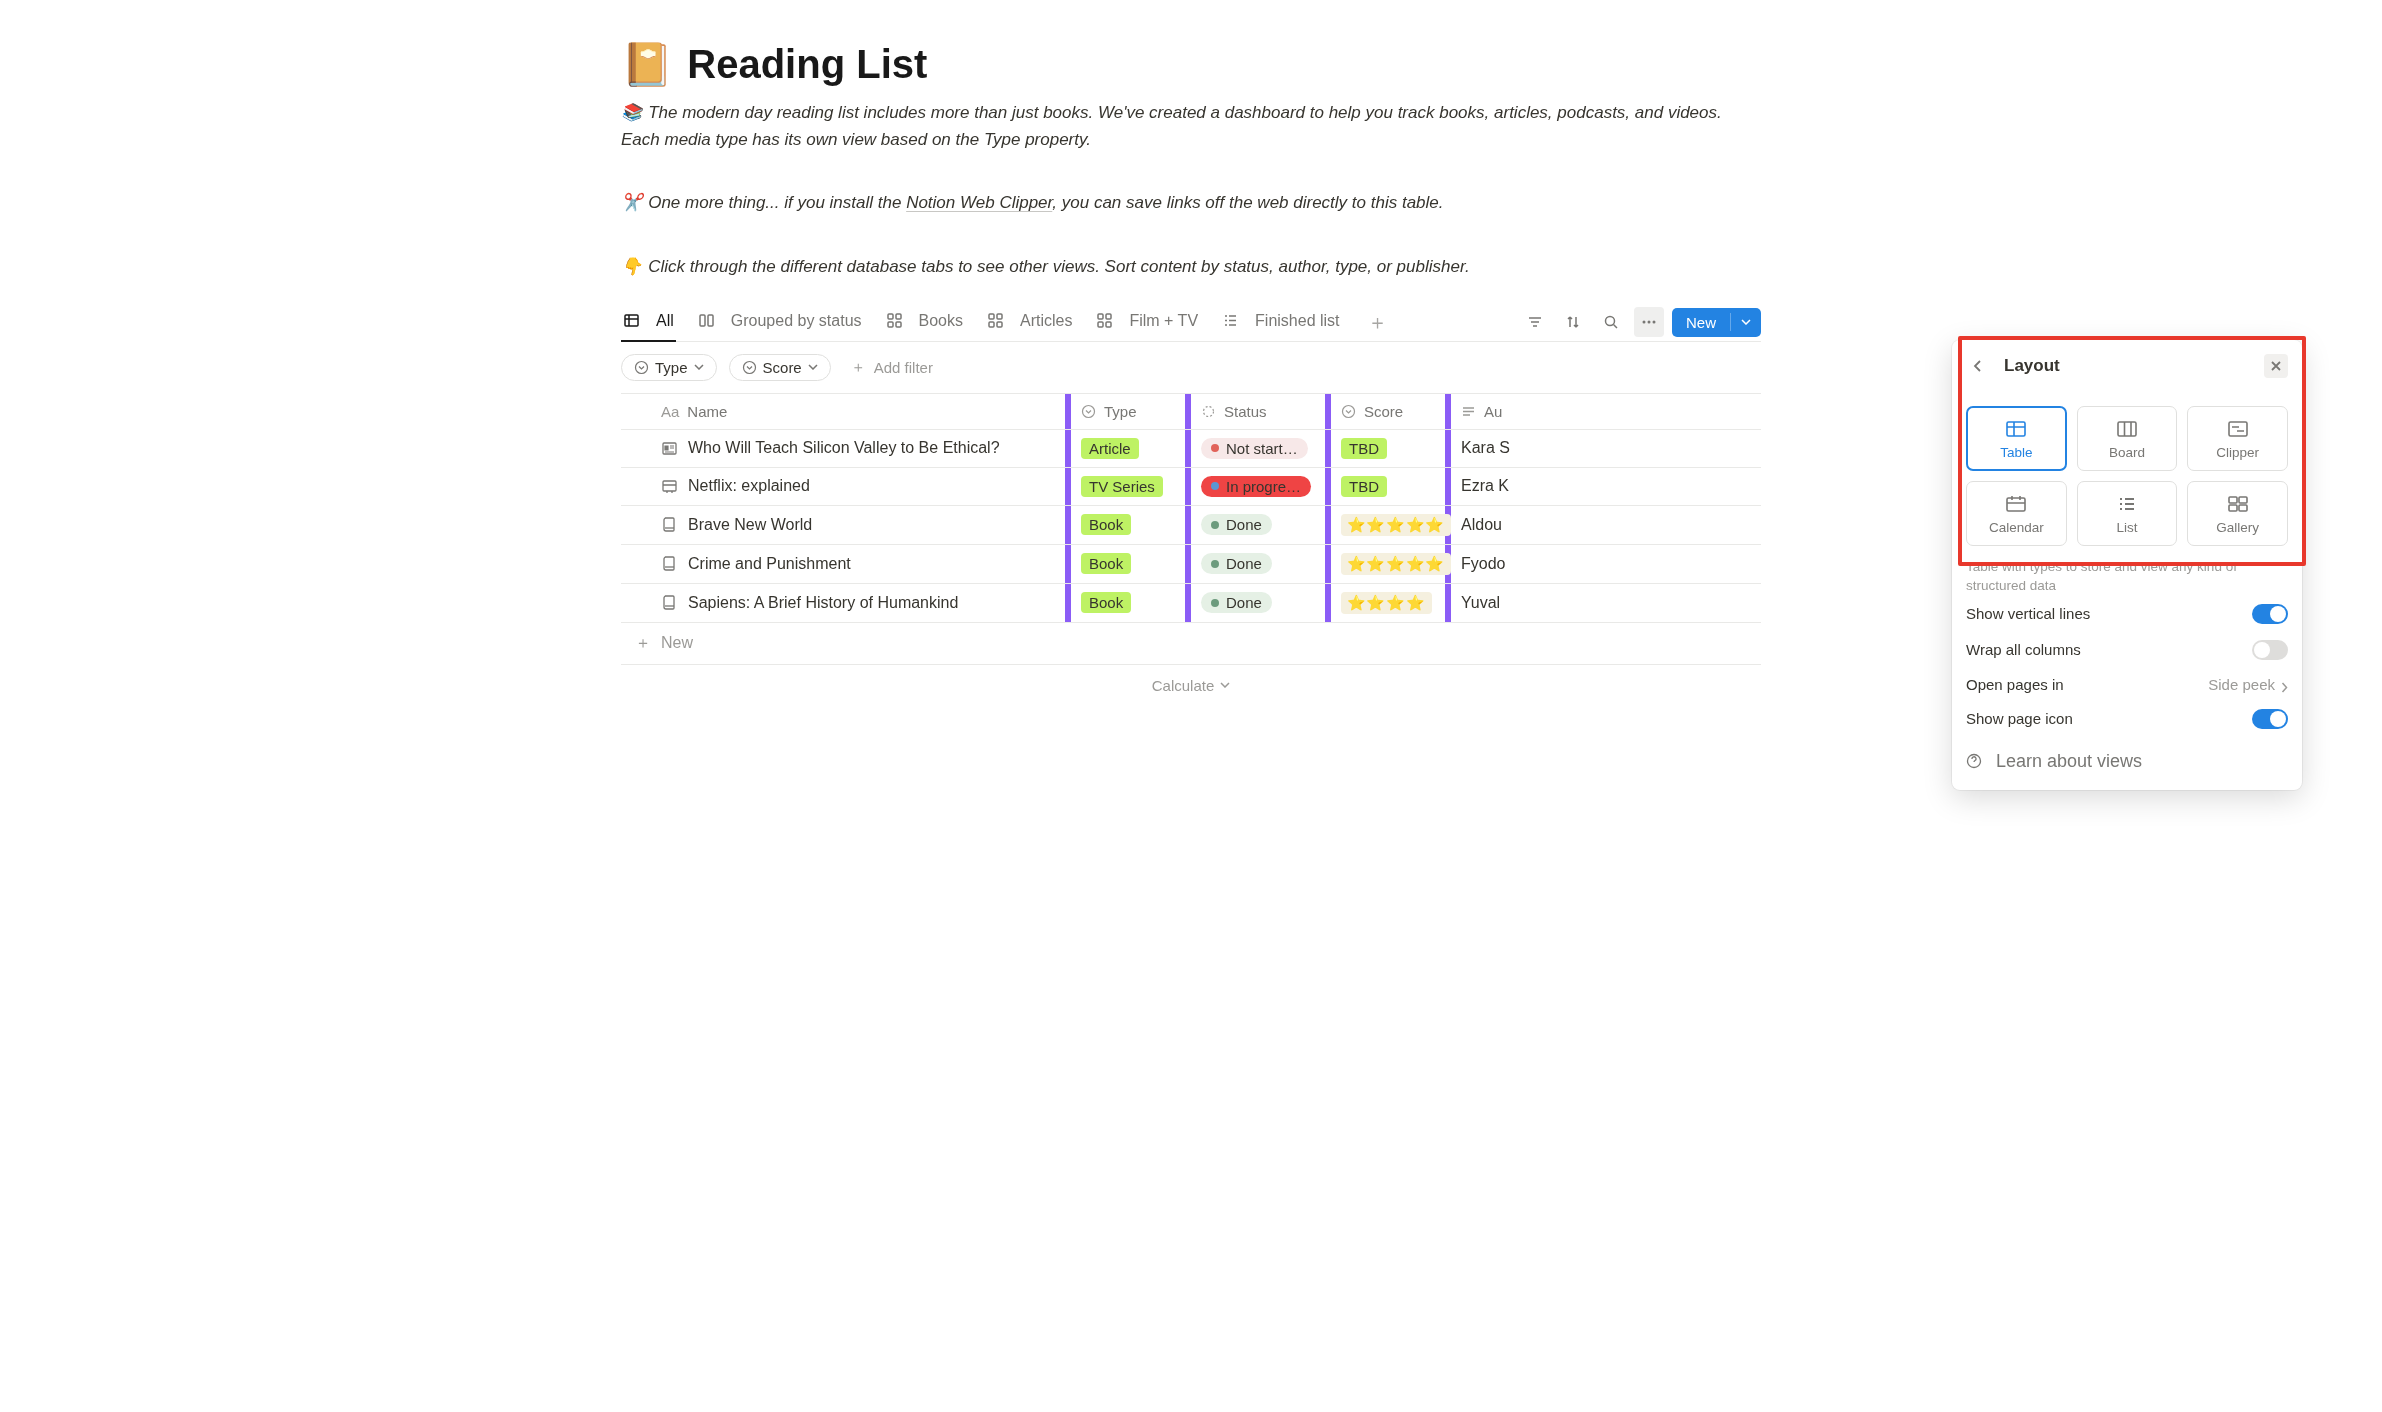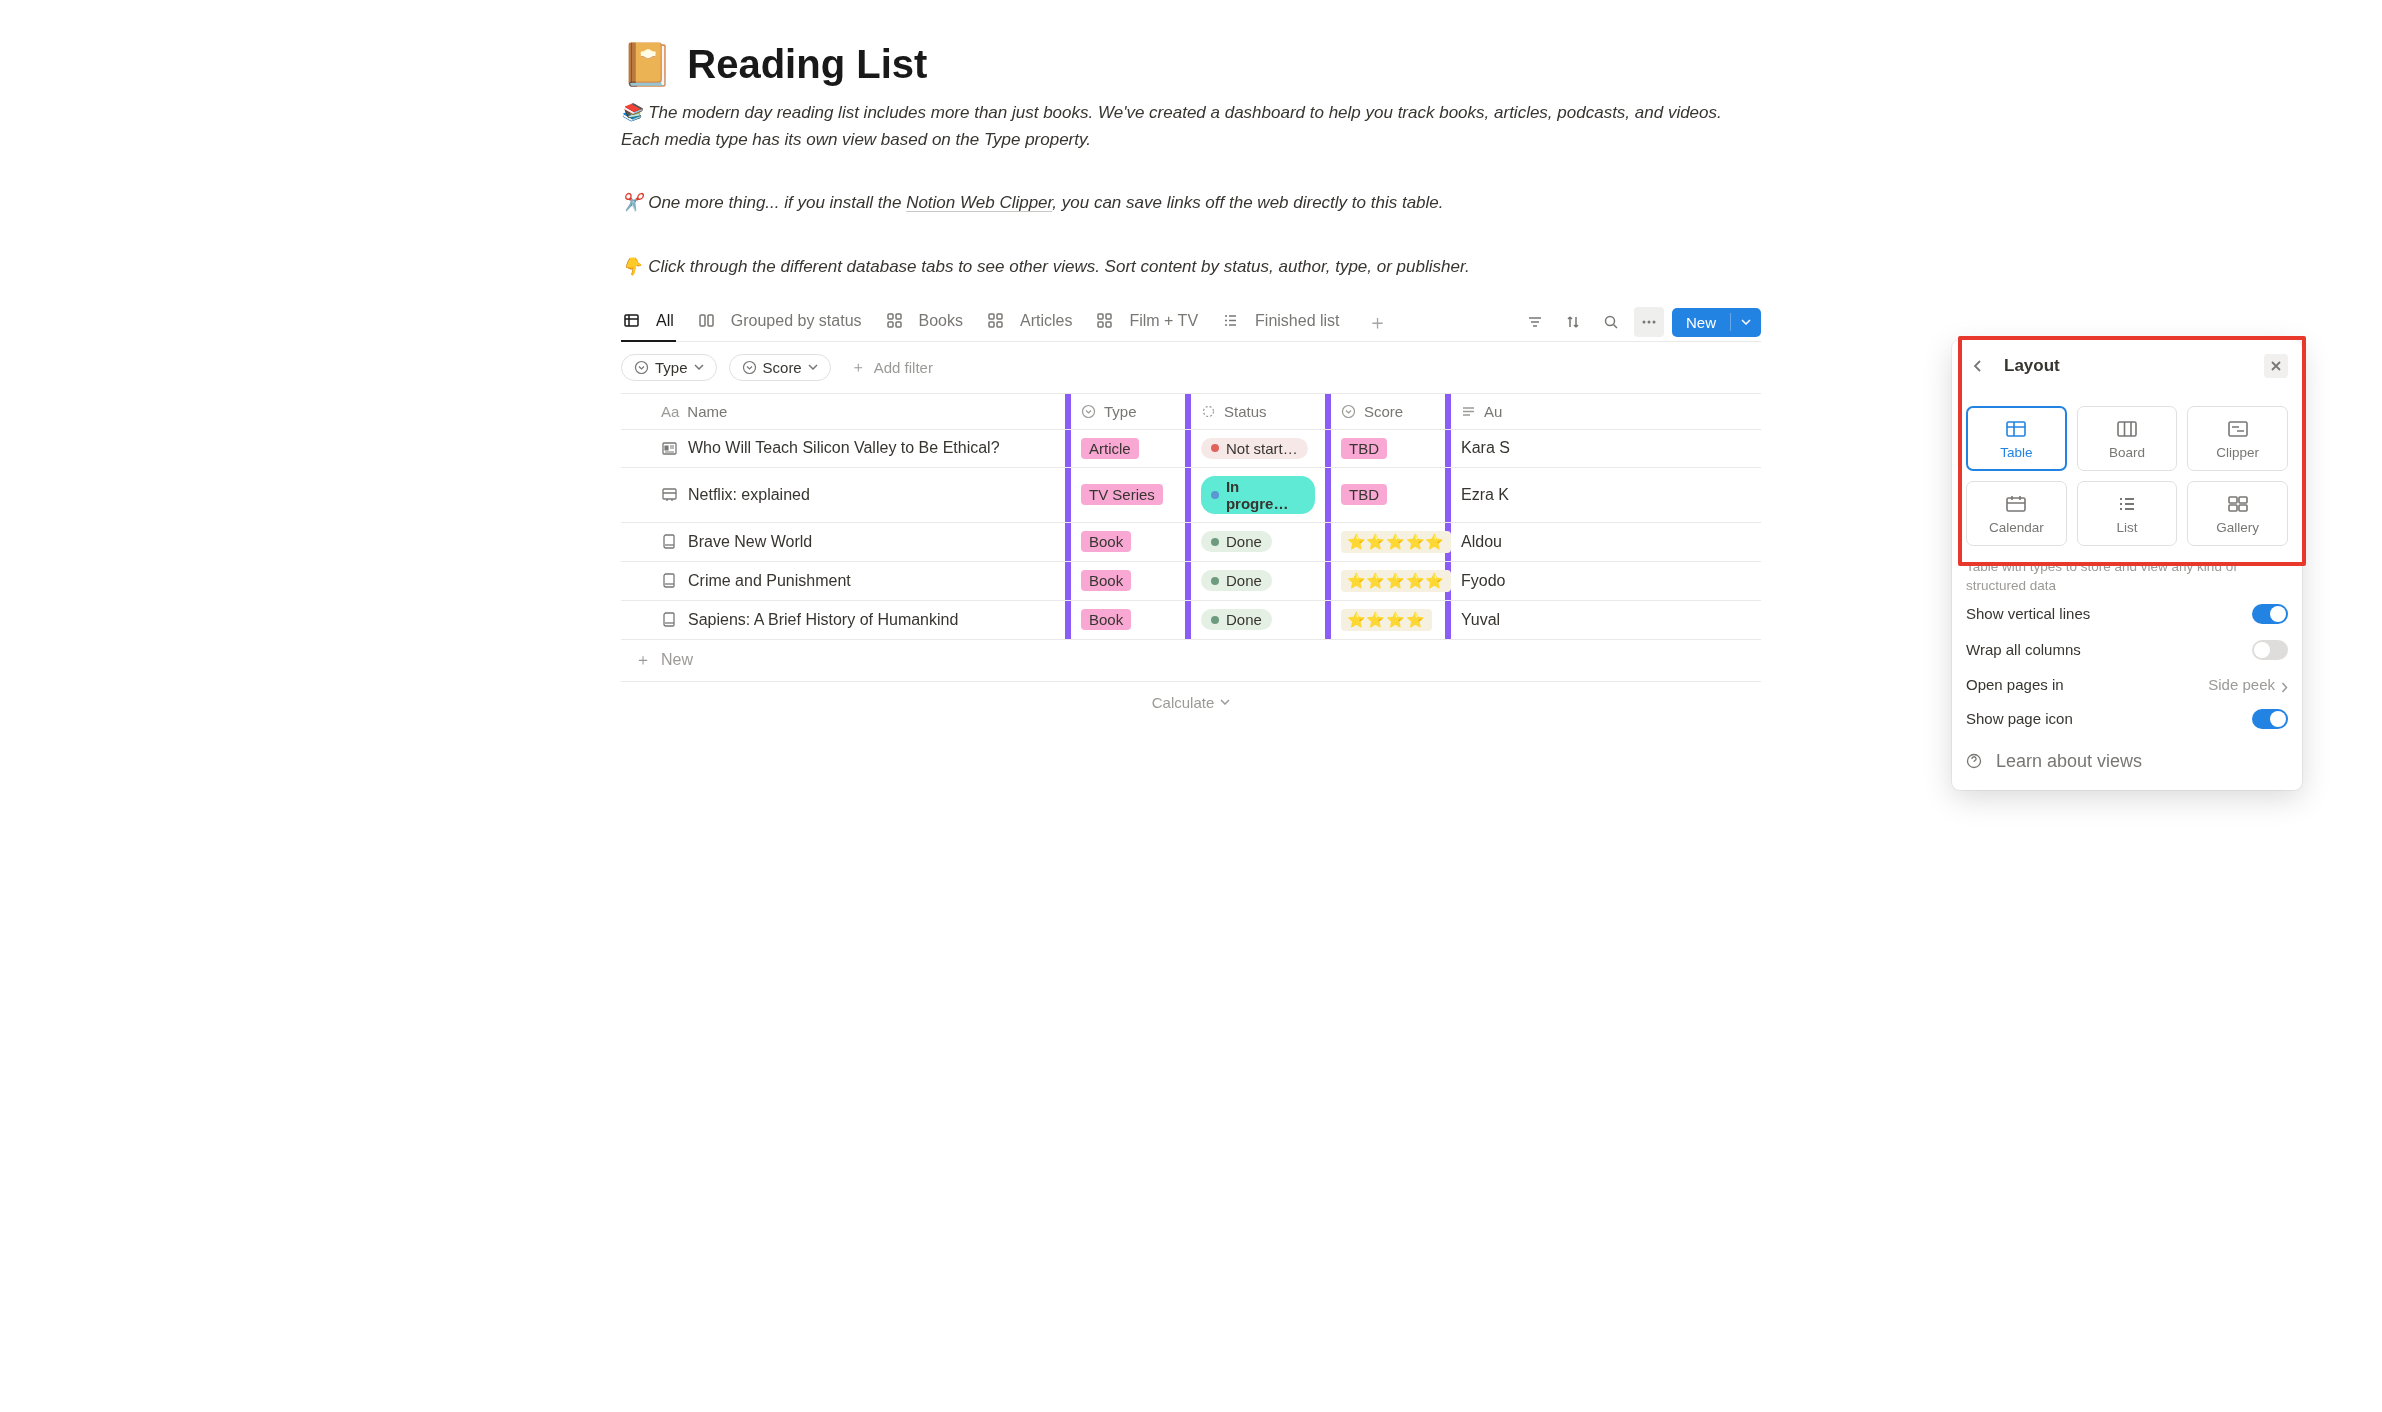--- a/index.html
+++ b/index.html
@@ -169,36 +169,36 @@
   padding: 8px 10px;
   font-size: 16px;
   display: flex;
   align-items: center;
   gap: 10px;
 }
 .table-row .col-name { padding-left: 40px; }
 .row-icon { color: #787774; display: inline-flex; font-size: 16px; }
 
 .tag {
-  background: #f9a8d4;
+  background: #bef264;
   border-radius: 4px;
   padding: 2px 8px;
   font-size: 15px;
 }
 .status-tag {
   display: inline-flex;
   align-items: center;
   gap: 7px;
   border-radius: 14px;
   padding: 2px 10px;
   font-size: 15px;
 }
 .status-tag.not-started { background: #f7e8e8; }
 .status-tag.not-started .dot { background: #e16259; }
-.status-tag.in-progress { background: #5eead4; font-weight: bold; }
+.status-tag.in-progress { background: #ef4444; }
 .status-tag.in-progress .dot { background: #5b97d1; }
 .status-tag.done { background: #e5f0e5; }
 .status-tag.done .dot { background: #6c9b7d; }
 .dot { width: 8px; height: 8px; border-radius: 50%; }
 
 .score-tag {
   background: #f5f0df;
   border-radius: 4px;
   padding: 2px 6px;
   font-size: 15px;

